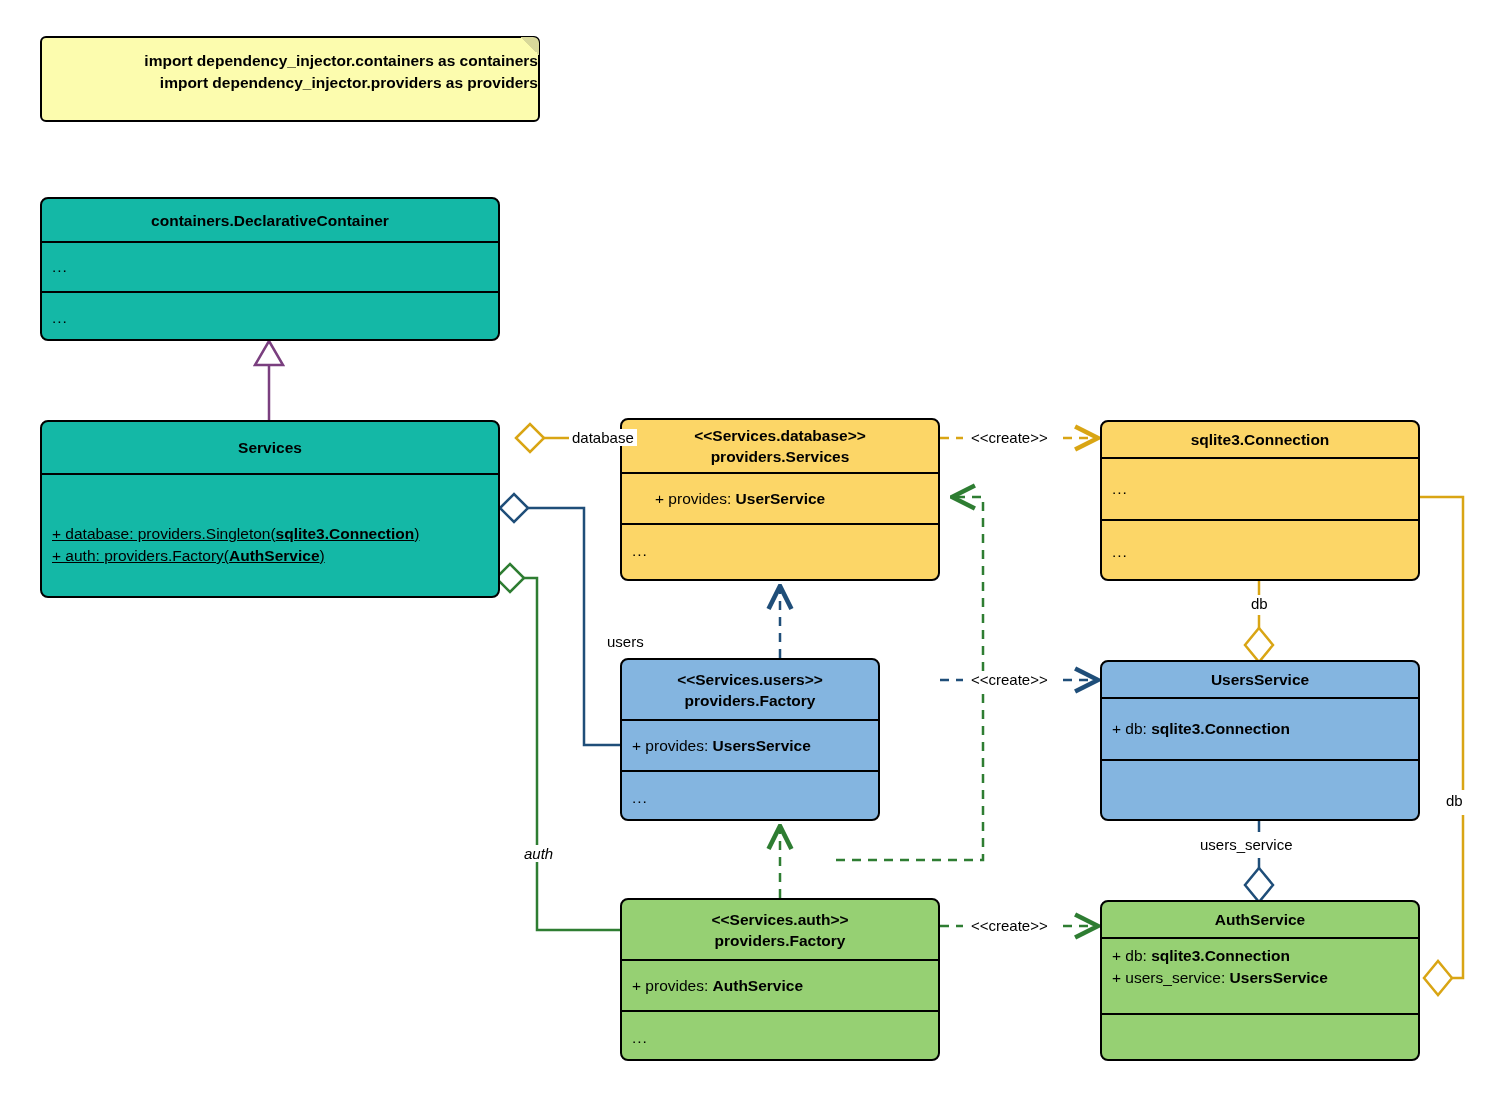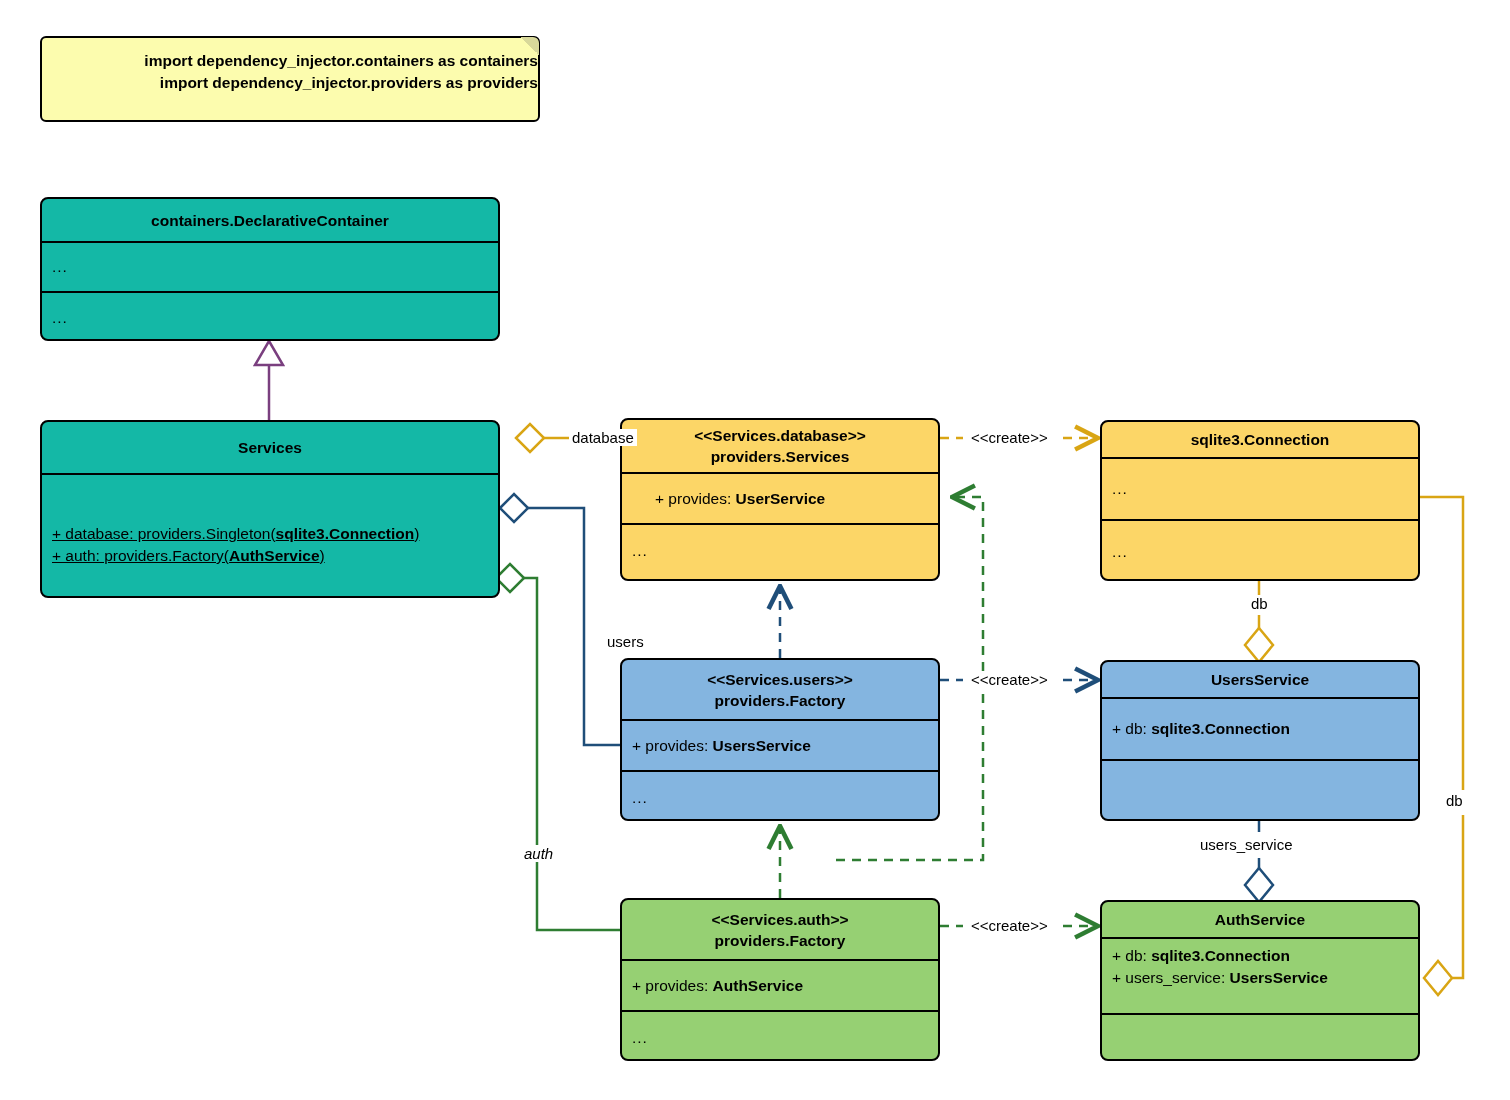--- a/index.html
+++ b/index.html
@@ -210,21 +210,21 @@
       <div class="title">sqlite3.Connection</div>
     </div>
     <div class="sec" style="height:62px;">
       <div class="dots">...</div>
     </div>
     <div class="sec" style="height:62px;">
       <div class="dots">...</div>
     </div>
   </div>
 
-  <div class="umlbox c-blue" style="left:620px;top:658px;width:320px;height:163px;">
+  <div class="umlbox c-blue" style="left:620px;top:658px;width:260px;height:163px;">
     <div class="sec" style="height:61px;">
       <div class="title">&lt;&lt;Services.users&gt;&gt;</div>
       <div class="title">providers.Factory</div>
     </div>
     <div class="sec" style="height:51px;">
       <div class="attr"><span>+ provides: </span><b>UsersService</b></div>
     </div>
     <div class="sec" style="height:51px;">
       <div class="dots">...</div>
     </div>

